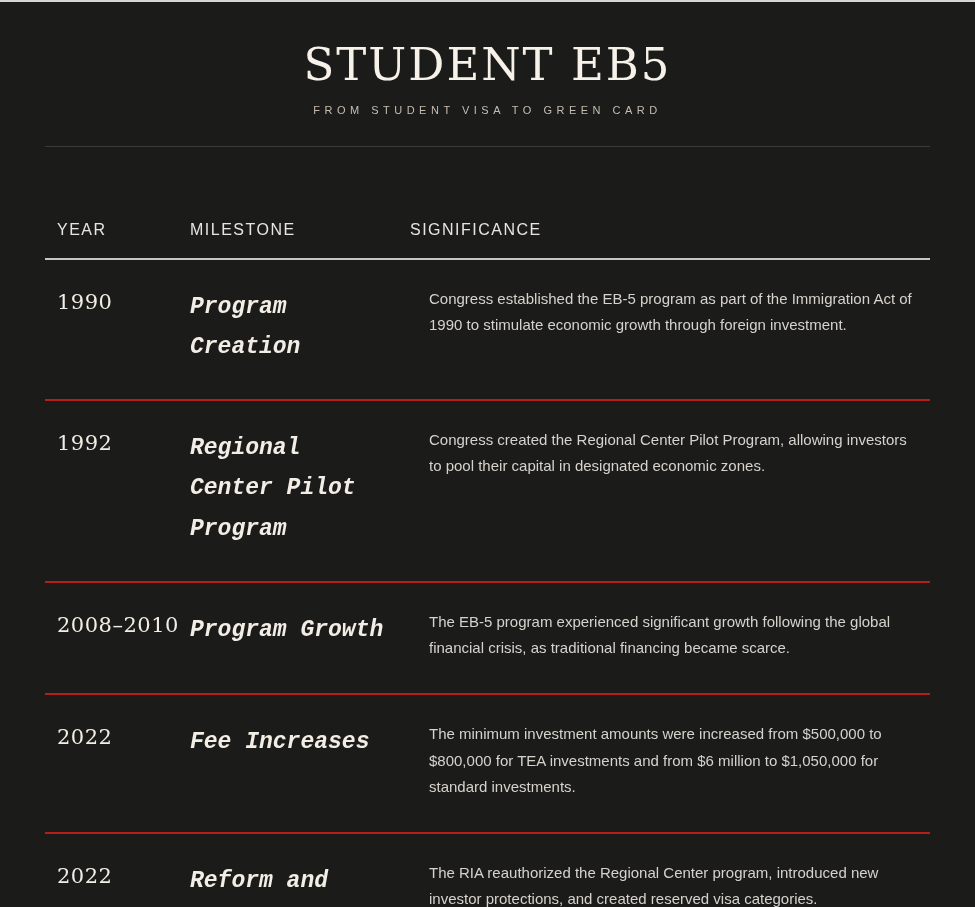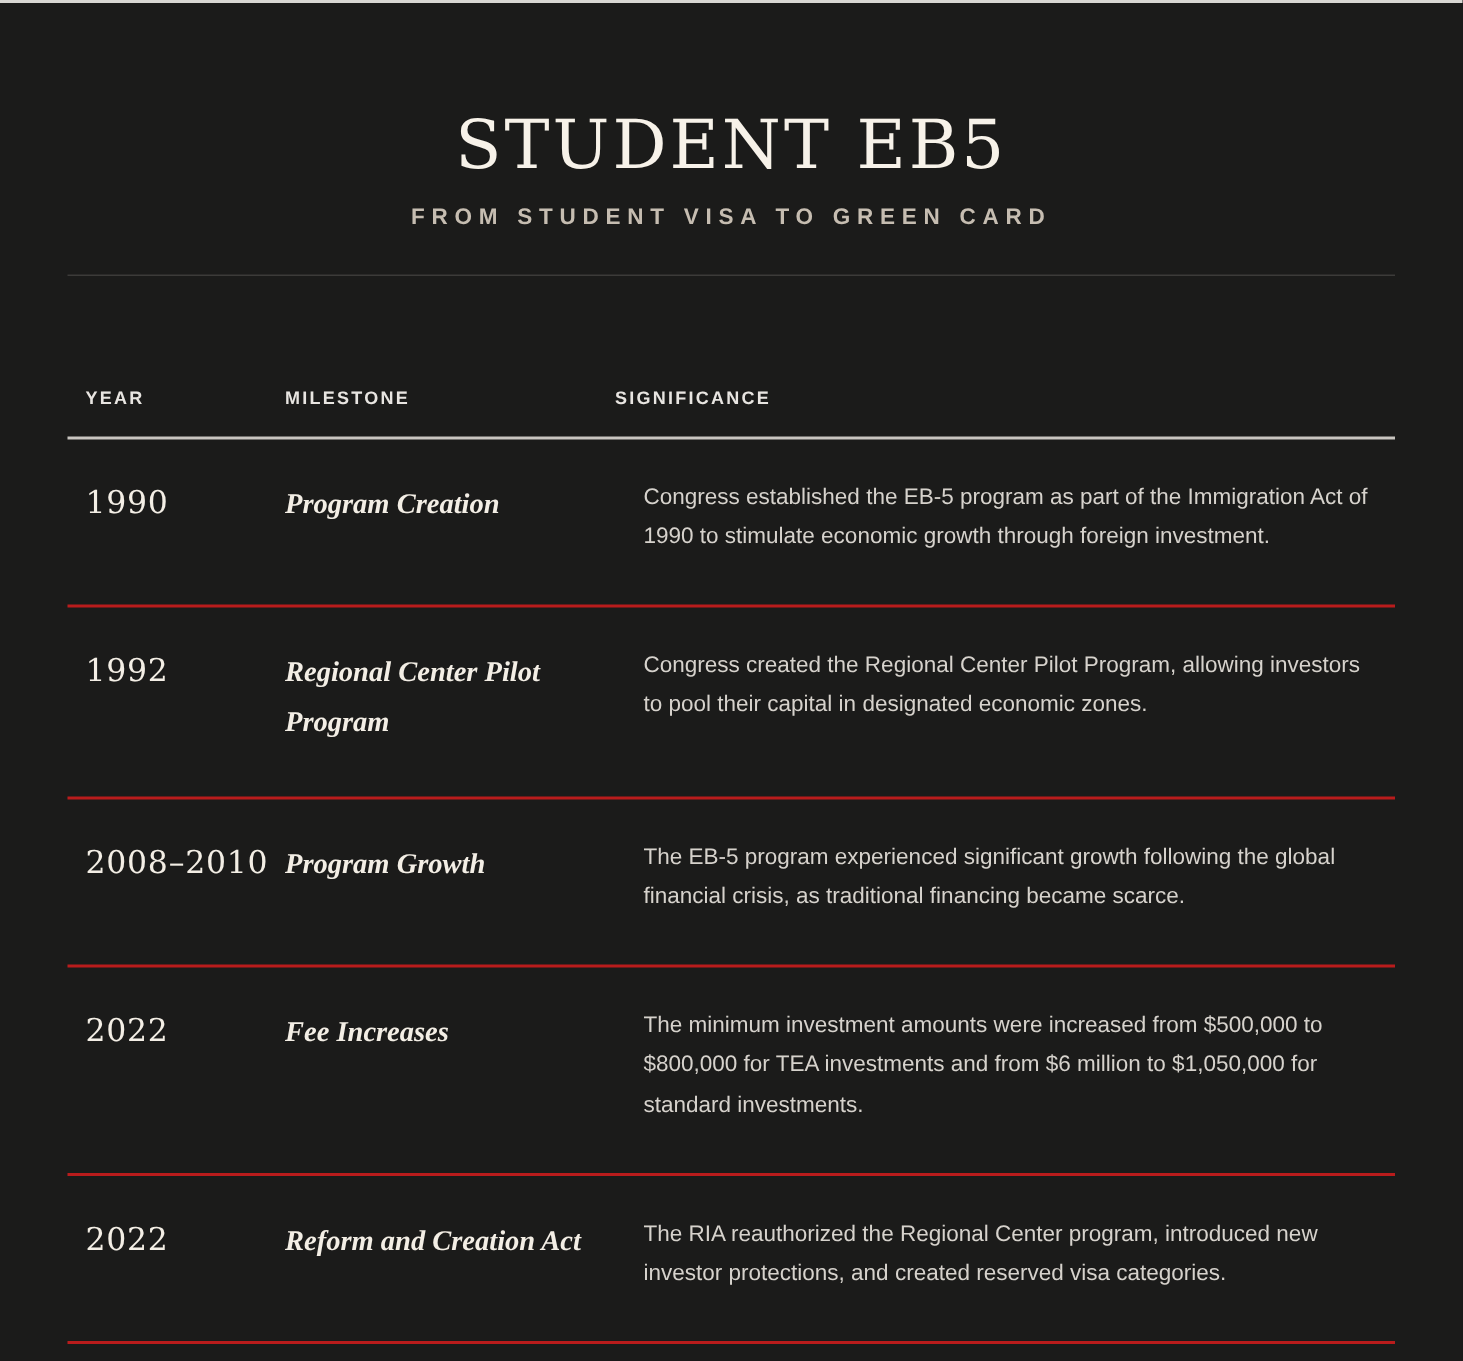--- a/index.html
+++ b/index.html
@@ -13,26 +13,25 @@
 
   
   .hero { text-align: center; padding-top: 38px; }
   .page-title {
     font-family: "DejaVu Serif", "Liberation Serif", serif;
     font-size: 45px;
     font-weight: 500;
     letter-spacing: 2px;
     color: #f7f2e9;
     line-height: 1.1;
-    margin-top: 32px;
   }
   .page-subtitle {
     margin-top: 14px;
-    font-size: 15px;
-    font-weight: bold;
+    font-size: 11px;
+    font-weight: normal;
     letter-spacing: 4.5px;
     color: #c6bdb1;
   }
   .top-divider {
     margin: 30px 45px 0 45px;
     border: none;
     border-top: 1px solid #3c3b39;
     height: 0;
   }
 
@@ -45,42 +44,42 @@
     grid-template-columns: 133px 220px 1fr;
     padding-left: 12px;
     padding-right: 8px;
   }
   .t-head {
     padding-top: 24px;
     padding-bottom: 19px;
     border-bottom: 2px solid #c9c5c0;
   }
   .t-head .th {
-    font-size: 12px;
-    font-weight: bold;
+    font-size: 16px;
+    font-weight: normal;
     letter-spacing: 1.5px;
     color: #e8e5e1;
   }
   .t-body-row {
     padding-top: 30px;
     padding-bottom: 32px;
     border-bottom: 2px solid #b91c1c;
   }
   .cell-year {
     font-family: "DejaVu Serif", "Liberation Serif", serif;
     font-size: 21px;
     color: #f3eee5;
     letter-spacing: 0.5px;
     line-height: 1.2;
   }
   .cell-milestone {
-    font-family: Liberation Serif, serif;
+    font-family: Liberation Mono, monospace;
     font-style: italic;
     font-weight: bold;
-    font-size: 19px;
+    font-size: 23px;
     color: #f3eee5;
     line-height: 1.75;
     padding-right: 20px;
     margin-top: -3px;
   }
   .cell-significance {
     font-size: 15px;
     color: #d6d2cc;
     line-height: 1.75;
     margin-top: -4px;

